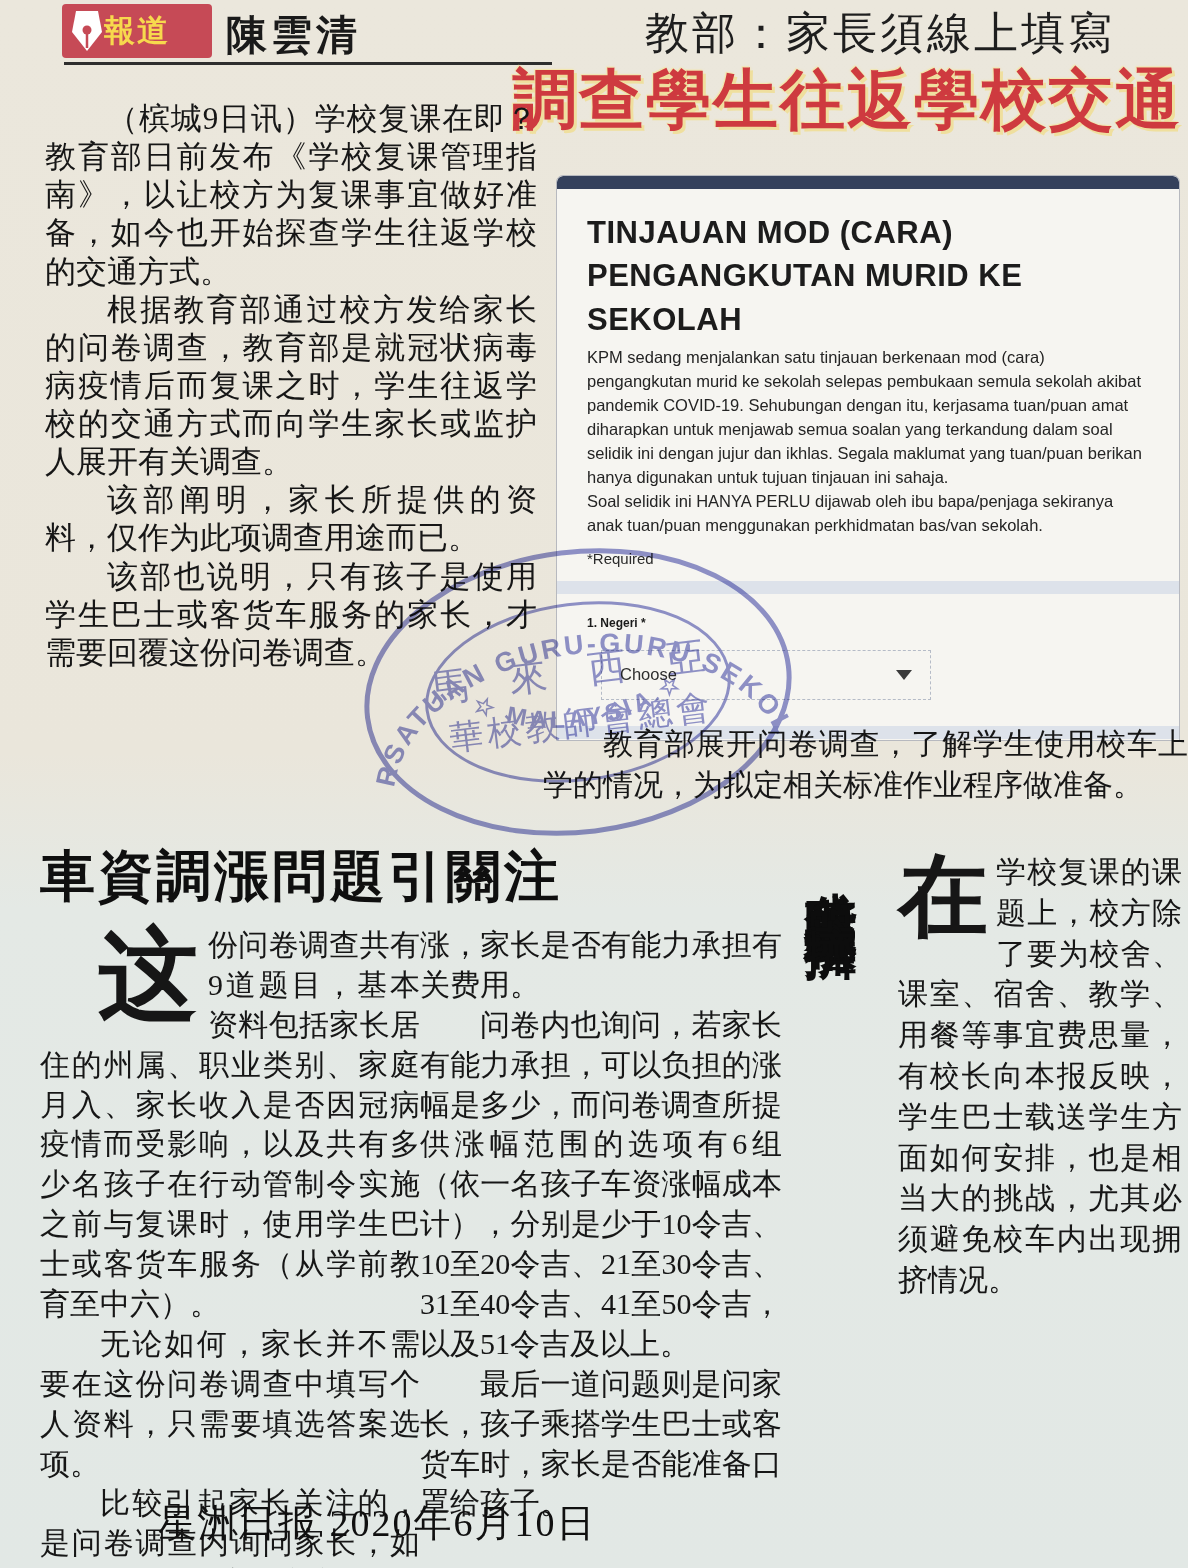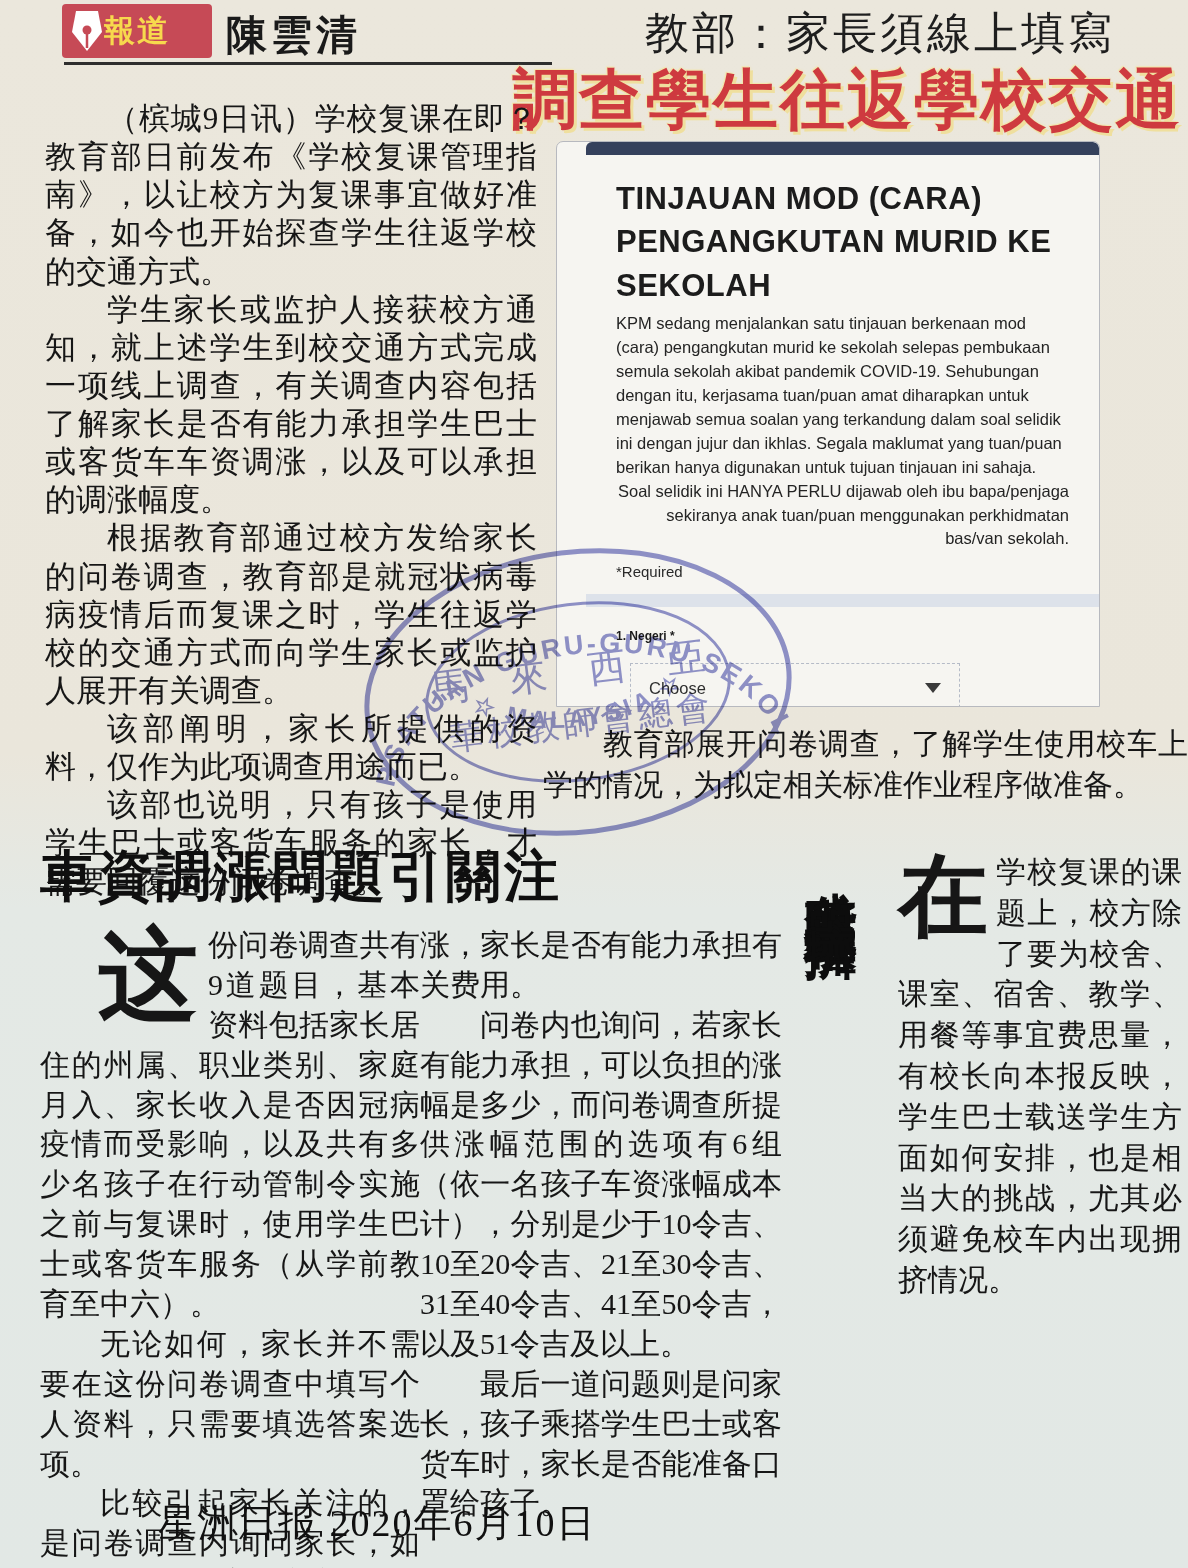--- a/index.html
+++ b/index.html
@@ -17,26 +17,26 @@
   .author{position:absolute;left:226px;top:8px;font-family:Liberation Serif, serif;font-weight:bold;font-size:41px;color:#1a1a1a;letter-spacing:4px;text-align:right;}
   .head-rule{position:absolute;left:64px;top:62px;width:488px;height:3px;background:#2e2e2e;}
   
   .kicker{position:absolute;left:580px;top:4px;width:600px;text-align:center;font-size:44px;color:#1e1e1e;letter-spacing:3px;}
   .headline-main{position:absolute;left:512px;top:56px;width:676px;font-size:65px;font-weight:bold;letter-spacing:2px;color:#ce3a3f;white-space:nowrap;
     text-shadow:3px 3px 0 #efdf9e,-1px -1px 0 #f2e6ae,0 0 3px #f2e3a0;}
   
   .col-top-left{position:absolute;left:45px;top:80px;width:492px;font-size:31px;line-height:1.23;text-align:justify;margin-top:20px;}
   .col-top-left p{text-indent:2em;}
   
-  .form-card{position:absolute;left:556px;top:141px;width:544px;height:566px;background:#f6f5f1;border:1px solid #b7b9bf;border-radius:7px 7px 0 0;overflow:hidden;z-index:1;font-family:"Liberation Sans","DejaVu Sans",sans-serif;padding-left:29px;}
+  .form-card{position:absolute;left:556px;top:175px;width:624px;height:566px;background:#f6f5f1;border:1px solid #b7b9bf;border-radius:7px 7px 0 0;overflow:hidden;z-index:1;font-family:"Liberation Sans","DejaVu Sans",sans-serif;}
   .form-topbar{height:13px;background:#35415c;border-radius:6px 6px 0 0;}
   .form-inner{padding:22px 30px 0;}
   .form-title{font-size:31px;font-weight:600;color:#1c1c1c;line-height:1.4;letter-spacing:.5px;}
   .form-desc{font-size:16.5px;line-height:1.45;color:#242424;margin-top:5px;}
-  .form-desc2{font-size:16.5px;line-height:1.45;color:#242424;text-align:right;}
+  .form-desc2{font-size:16.5px;line-height:1.45;color:#242424;}
   .form-required{font-size:15px;color:#2a2a2a;margin-top:12px;}
   .form-band{height:13px;background:#dde2ea;margin:14px -30px 0;}
   .form-qlabel{margin-top:22px;font-size:12px;font-weight:600;color:#1b1b1b;}
   .form-dropdown{margin:20px 0 0 14px;width:330px;height:50px;border:1px dashed #b5bbc7;display:flex;align-items:center;justify-content:space-between;padding:0 18px;cursor:pointer;}
   .dd-value{font-size:16.5px;color:#2e2e2e;}
   .dd-caret{width:0;height:0;border-left:8px solid transparent;border-right:8px solid transparent;border-top:10px solid #3a3a3a;}
   .form-band2{height:13px;background:#dde2ea;margin:26px -30px 0;}
   
   .stamp{position:absolute;left:356px;top:544px;width:444px;height:296px;transform:rotate(-7deg);opacity:.82;mix-blend-mode:multiply;z-index:6;pointer-events:none;}
   
@@ -72,21 +72,20 @@
     <span class="badge-label">報道</span>
   </div>
   <div class="author">陳雲清</div>
   <div class="head-rule"></div>
 
   <div class="kicker">教部：家長須線上填寫</div>
   <div class="headline-main">調查學生往返學校交通</div>
 
   <div class="col-top-left">
     <p>（槟城9日讯）学校复课在即？教育部日前发布《学校复课管理指南》，以让校方为复课事宜做好准备，如今也开始探查学生往返学校的交通方式。</p>
-    <p>学生家长或监护人接获校方通知，就上述学生到校交通方式完成一项线上调查，有关调查内容包括了解家长是否有能力承担学生巴士或客货车车资调涨，以及可以承担的调涨幅度。</p>
     <p>根据教育部通过校方发给家长的问卷调查，教育部是就冠状病毒病疫情后而复课之时，学生往返学校的交通方式而向学生家长或监护人展开有关调查。</p>
     <p>该部阐明，家长所提供的资料，仅作为此项调查用途而已。</p>
     <p>该部也说明，只有孩子是使用学生巴士或客货车服务的家长，才需要回覆这份问卷调查。</p>
   </div>
 
   <div class="form-card">
     <div class="form-topbar"></div>
     <div class="form-inner">
       <div class="form-title">
         <div>TINJAUAN MOD (CARA)</div>

